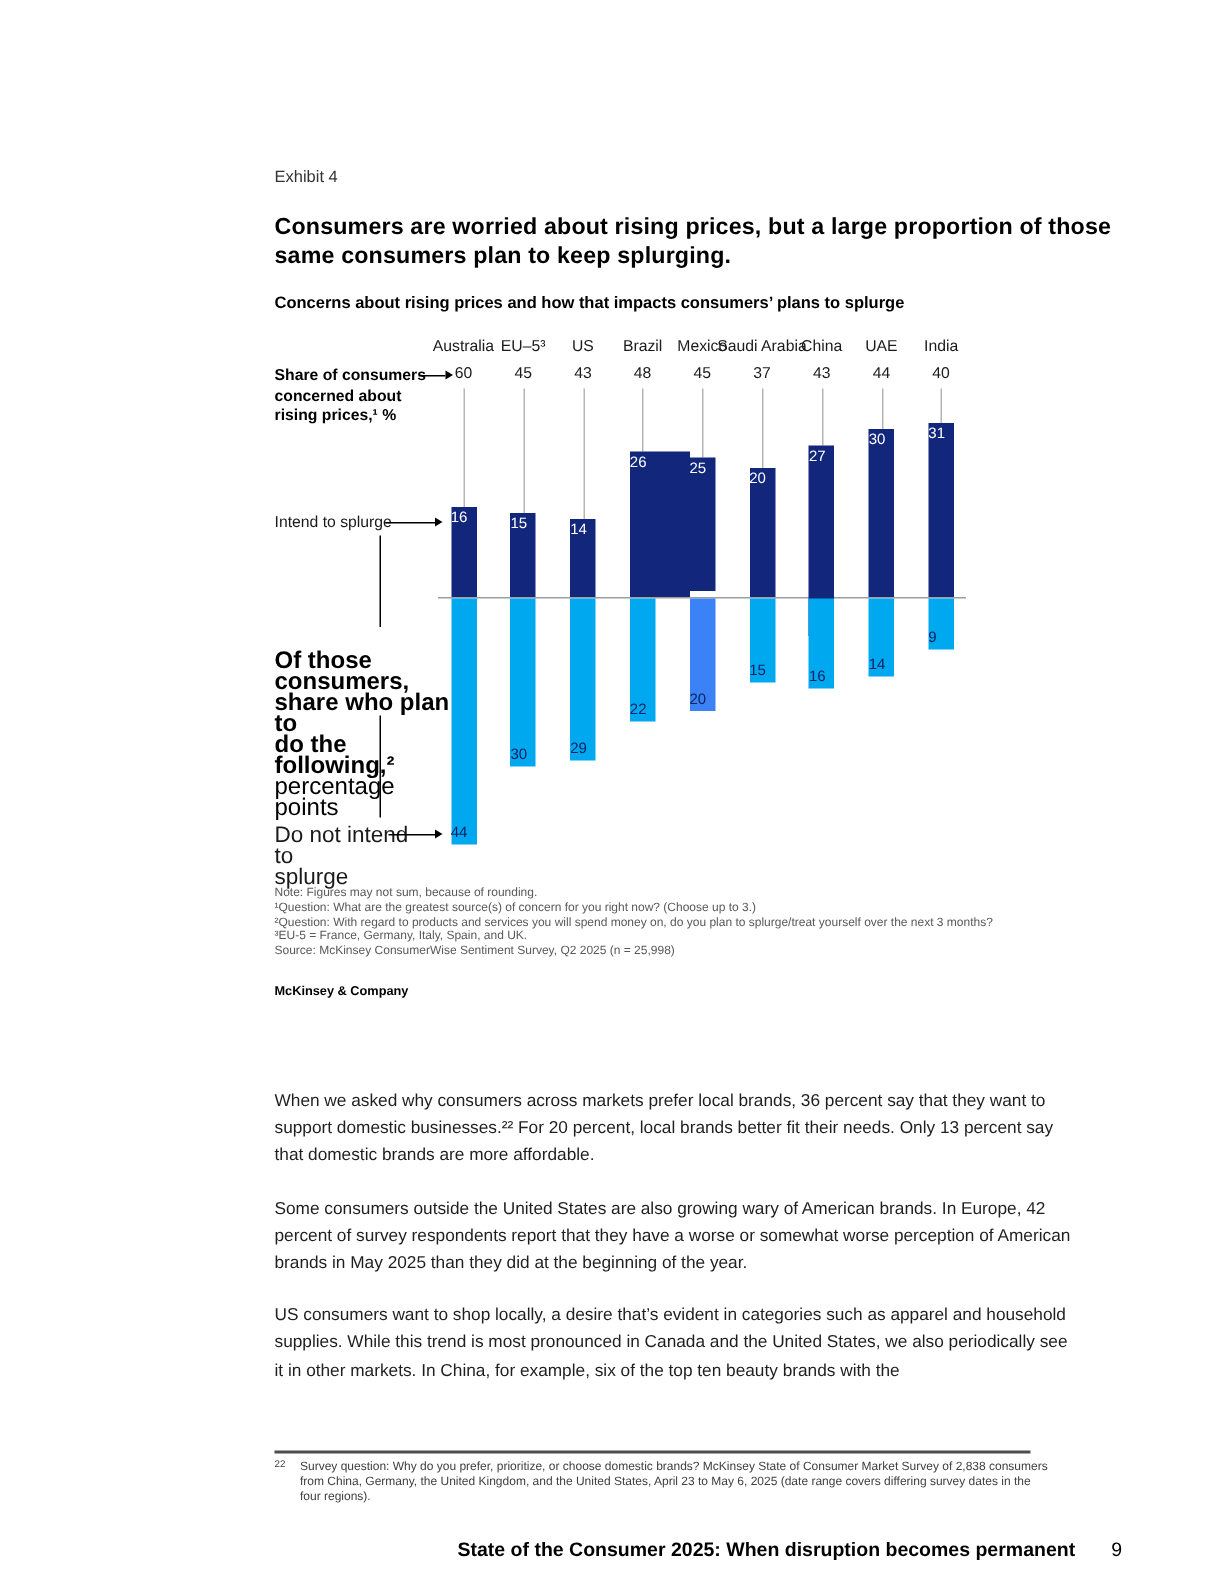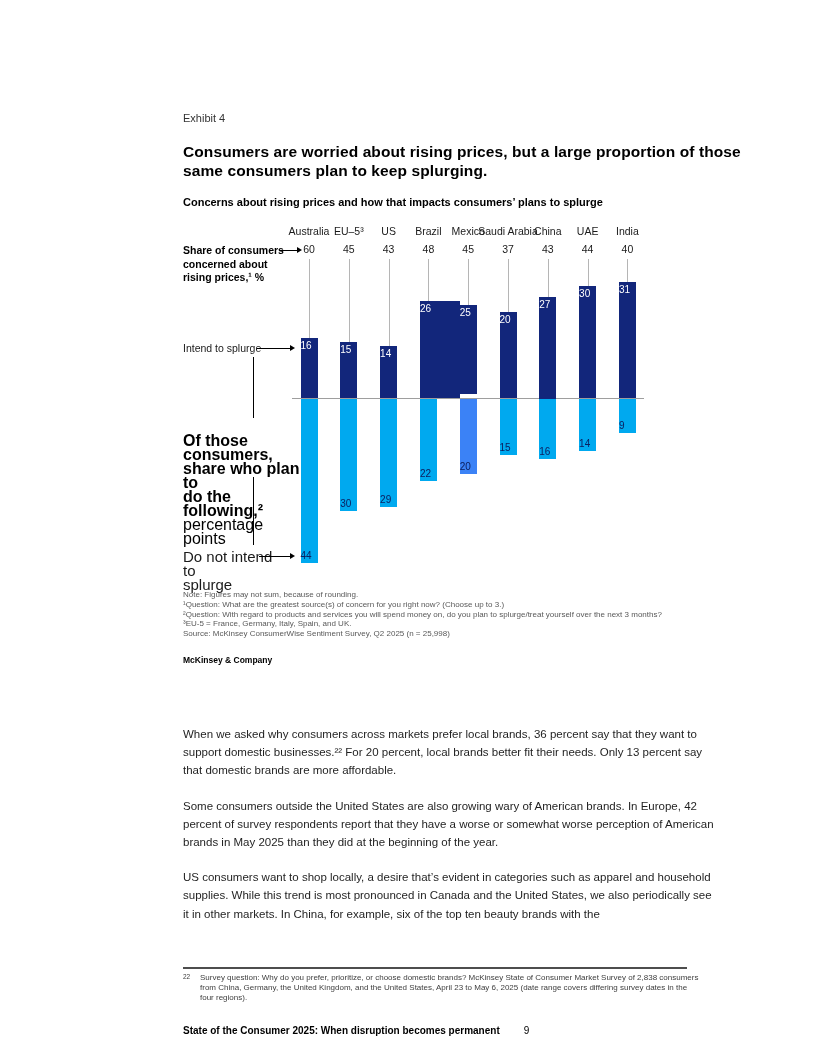--- a/index.html
+++ b/index.html
@@ -70,22 +70,22 @@
   .body-copy { left:183px; top:725px; width:537px; font-size:11.5px; line-height:18.2px; color:#1f1f1f; }
   .body-copy p { margin-bottom:17px; }
 
   .foot-rule { left:183px; top:967px; width:504px; height:2px; background:#4d4d4d; }
   .bottom-note {
     left:183px; top:973px; width:520px; padding-left:17px; position:absolute;
     font-size:8px; line-height:10px; color:#404040;
   }
   .bottom-note .fn-sup { position:absolute; left:0; top:-1px; font-size:6.5px; }
   .page-footer {
-    left:183px; top:1025px; width:565px; display:flex; justify-content:flex-start; align-items:baseline;
-    font-size:10px; color:#000;
+    left:183px; top:1025px; width:565px; display:flex; justify-content:flex-end; align-items:baseline;
+    font-size:13px; color:#000;
   }
   .page-footer .ft { font-weight:bold; }
   .page-footer .pn { margin-left:24px; }
 </style>
 </head>
 <body>
 
 <div class="abs exhibit-label">Exhibit 4</div>
 <div class="abs page-heading">Consumers are worried about rising prices, but a large proportion of those same consumers plan to keep splurging.</div>
 <div class="abs chart-subtitle">Concerns about rising prices and how that impacts consumers’ plans to splurge</div>

